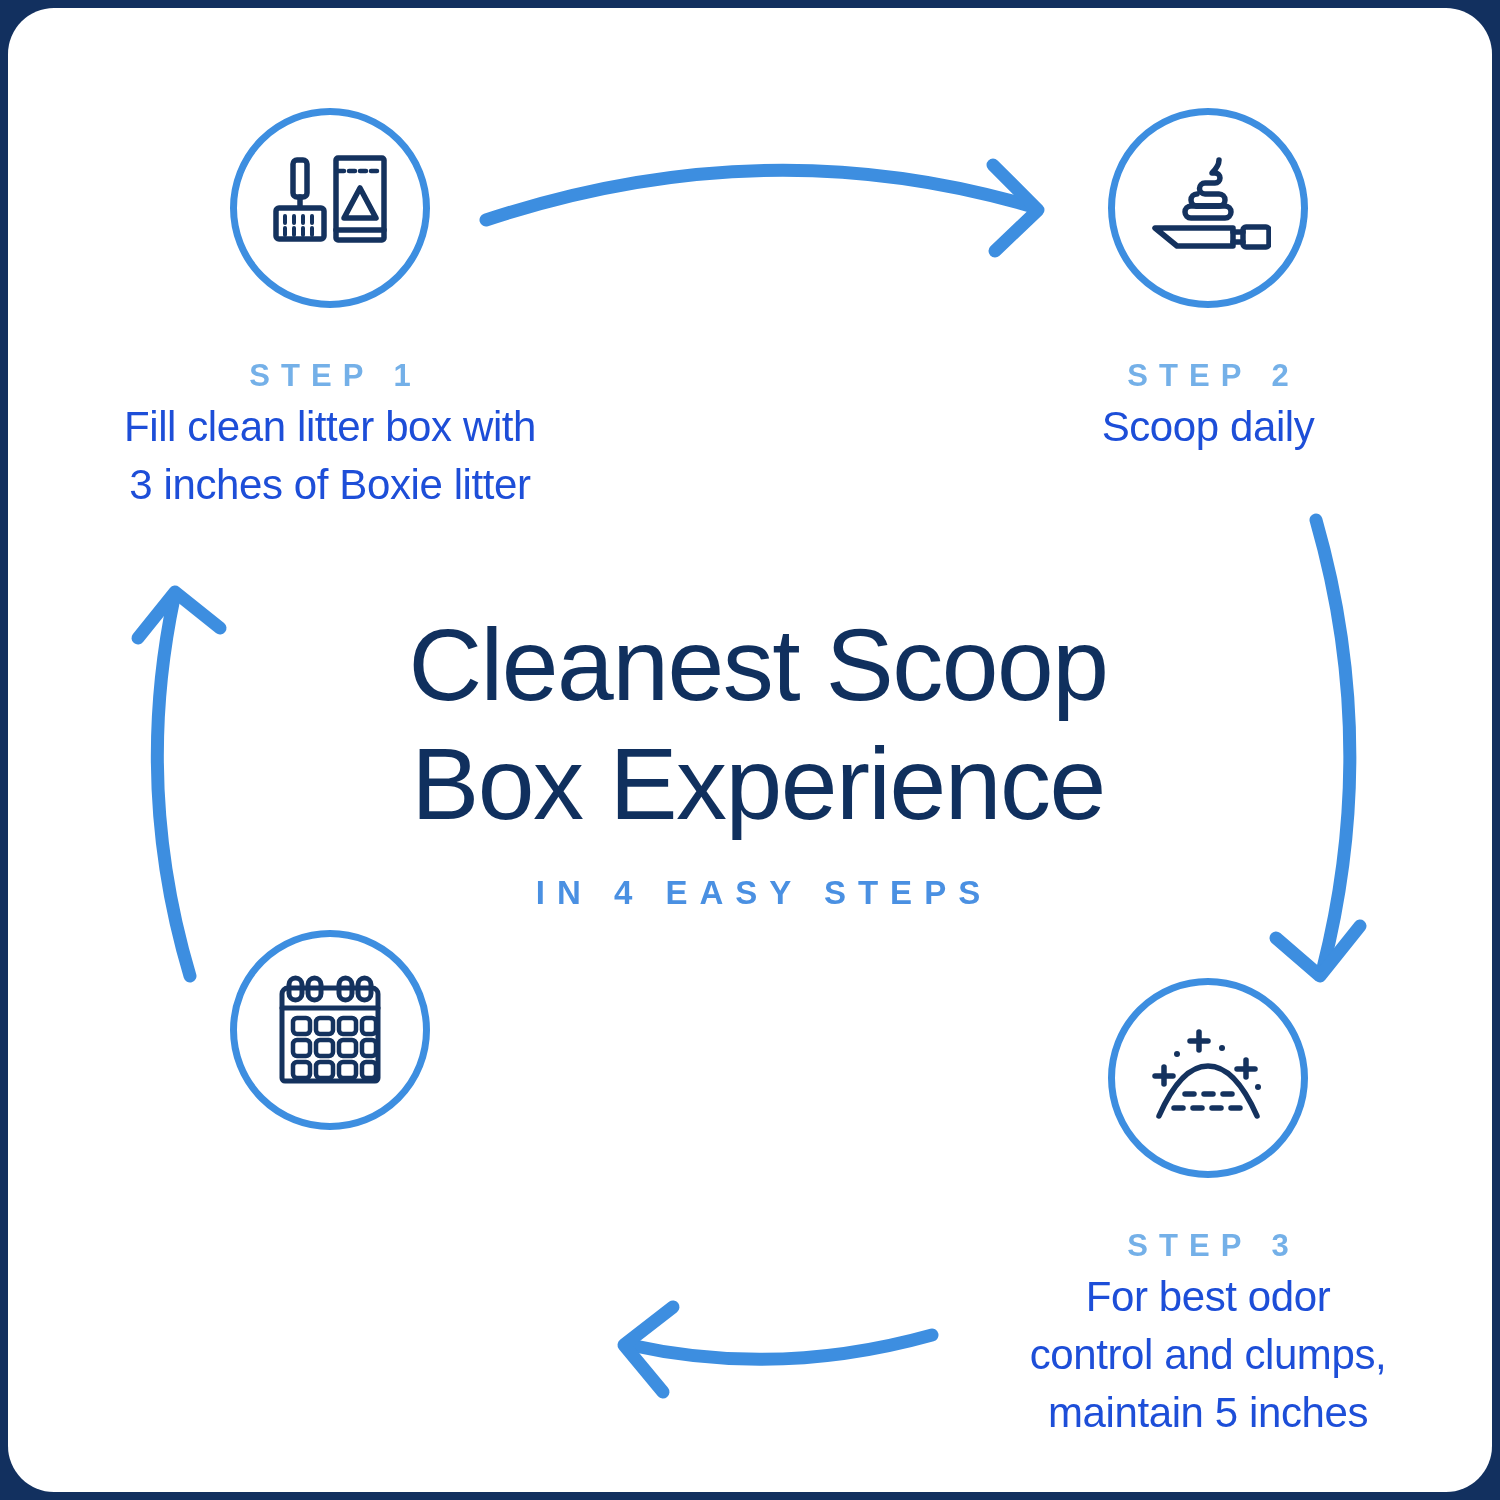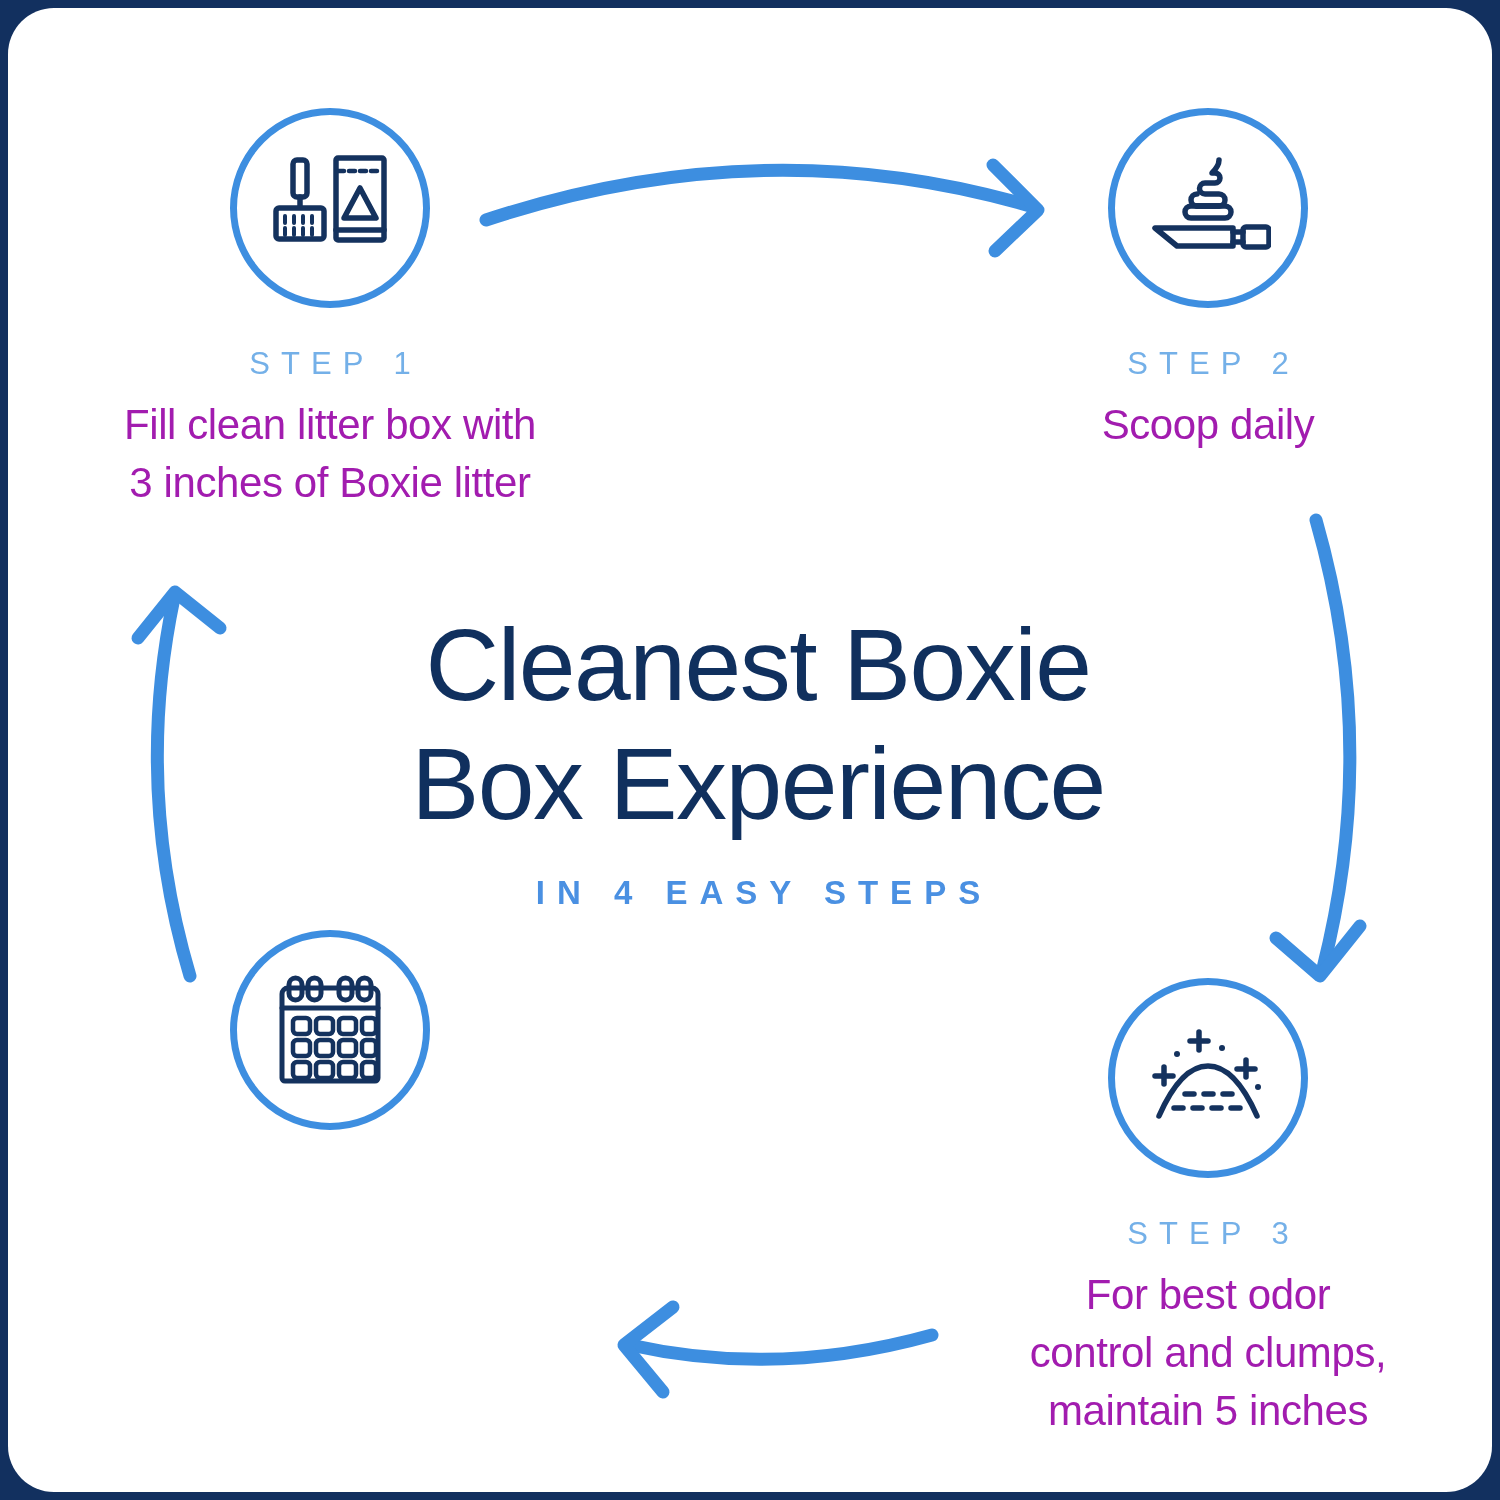--- a/index.html
+++ b/index.html
@@ -62,33 +62,33 @@
     border-radius: 50%;
     box-sizing: border-box;
     display: flex;
     align-items: center;
     justify-content: center;
     background: #ffffff;
   }
   .icon-circle svg { display: block; }
 
   .step-label {
-    margin-top: 38px;
+    margin-top: 50px;
     font-size: 31px;
-    font-weight: normal;
+    font-weight: bold;
     letter-spacing: 11px;
     color: #74b0e8;
     text-indent: 11px;
   }
 
   .step-desc {
-    margin-top: 14px;
+    margin-top: 4px;
     font-size: 42px;
     line-height: 1.38;
-    color: #a21caf;
+    color: #1d4ed8;
     letter-spacing: -0.4px;
   }
   .step-desc .ln { display: block; }
 
   
   .center {
     position: absolute;
     left: 250px;
     top: 598px;
     width: 1000px;
@@ -276,20 +276,20 @@
                 <rect x="90" y="90" width="14" height="16" rx="4"></rect>
               </g>
             </g>
           </svg>
         </span>
       </div>
     </div>
 
     <div class="center">
       <div class="center-title">
-        <span class="ln">Cleanest Boxie</span>
+        <span class="ln">Cleanest Scoop</span>
         <span class="ln">Box Experience</span>
       </div>
       <div class="center-sub">IN 4 EASY STEPS</div>
     </div>
 
   </div>
 </div>
 
 </body></html>

